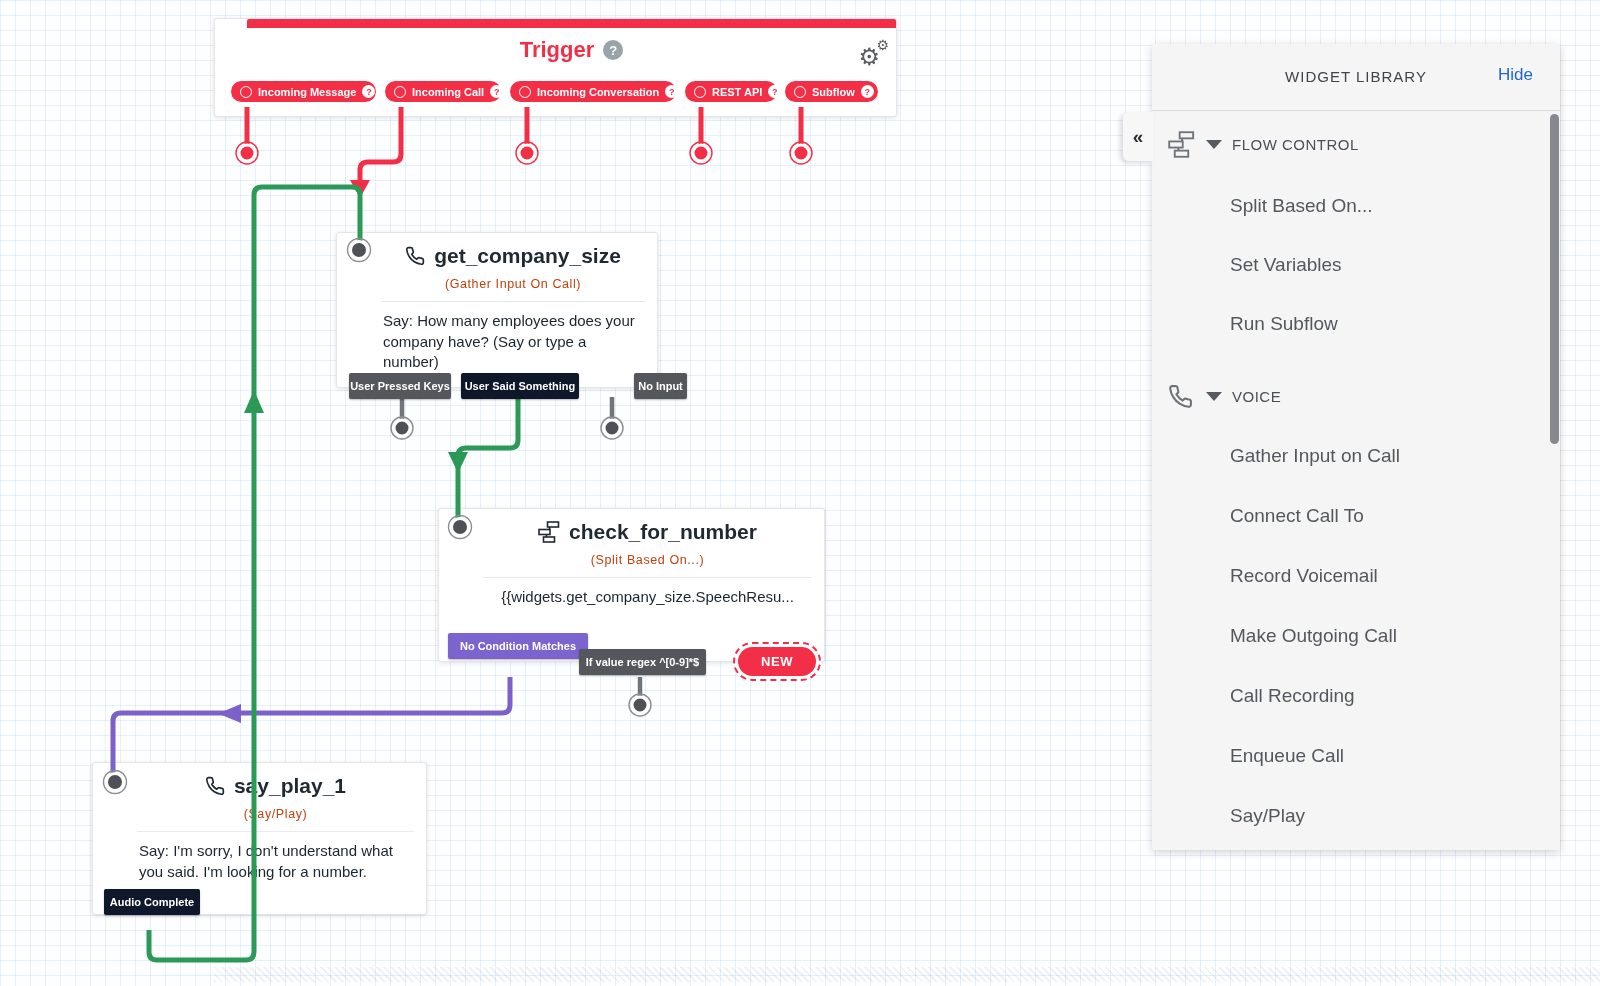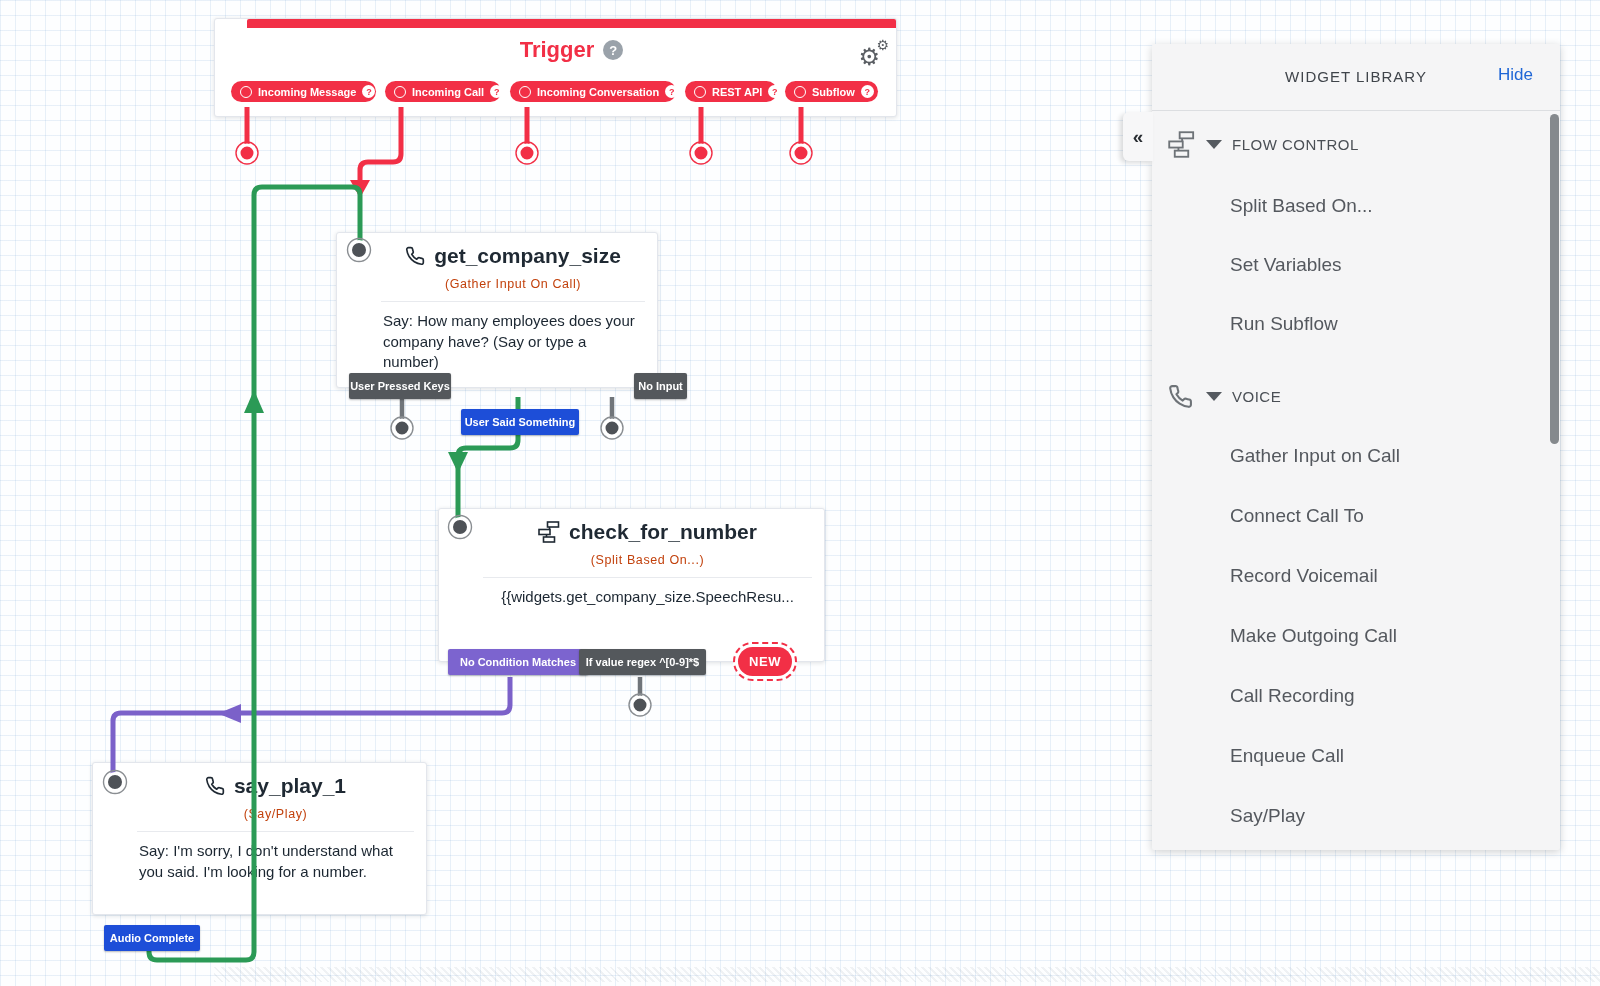--- a/index.html
+++ b/index.html
@@ -29,21 +29,21 @@
   }
   .divider { border-top:1px solid #e8eaee; margin:10px 12px 9px; }
   .widget-body { font-size:15px; color:#1b2631; line-height:1.38; padding:0 14px; }
   .widget-body.center { text-align:center; }
   .tag {
     position:absolute; height:26px; line-height:26px; text-align:center;
     font-size:11px; font-weight:bold; color:#fff; border-radius:2px;
     box-shadow:0 1px 2px rgba(0,0,0,.28); z-index:6; white-space:nowrap;
   }
   .tag.gray   { background:#54585c; }
-  .tag.green  { background:#1d4ed8;margin-top:36px; }
+  .tag.green  { background:#0f172a; }
   .tag.purple { background:#7c64cf; }
 
   
   .trigger-bar { height:9px; background:#f22f46; border-radius:2px 2px 0 0; }
   .trigger-title-row {
     display:flex; align-items:center; justify-content:center; gap:9px;
     margin-top:9px; font-size:22px; font-weight:bold; color:#f22f46;
   }
   .help-badge {
     width:20px; height:20px; border-radius:50%; background:#9aa2aa;
@@ -65,21 +65,21 @@
     margin-left:auto; flex:none;
   }
   .pill-label { white-space:nowrap; }
 
   
   .new-btn {
     position:absolute; z-index:6;
     border:2px dashed #f22f46; border-radius:22px; padding:3px; background:#fff;
   }
   .new-btn-inner {
-    width:54px; height:29px; background:#f22f46; border-radius:15px;
+    width:78px; height:29px; background:#f22f46; border-radius:15px;
     color:#fff; font-size:13px; font-weight:bold; letter-spacing:.5px;
     display:flex; align-items:center; justify-content:center;
   }
 
   
   svg.connectors { position:absolute; left:0; top:0; z-index:5; pointer-events:none; }
 
   
   .panel {
     position:absolute; left:1152px; top:44px; width:408px; height:806px;
@@ -184,21 +184,21 @@
         <rect x="9.5" y="1" width="11" height="5"></rect>
         <rect x="1" y="8.5" width="11" height="5"></rect>
         <rect x="5.5" y="16" width="11" height="5"></rect>
         <path d="M11.5 6v2.5 M8.5 13.5V16"></path>
       </svg>
     <span>check_for_number</span>
   </div>
   <div class="widget-sub">(Split Based On...)</div>
   <div class="divider"></div>
   <div class="widget-body center">{{widgets.get_company_size.SpeechResu...</div>
-  <div class="tag purple" style="left:9px;   top:140px; width:140px;">No Condition Matches</div>
+  <div class="tag purple" style="left:9px;   top:124px; width:140px;">No Condition Matches</div>
   <div class="tag gray" style="left:140px; top:140px; width:127px;">If value regex ^[0-9]*$</div>
   <div class="new-btn" style="left:294px; top:133px;">
     <div class="new-btn-inner">NEW</div>
   </div>
 </div>
 
 <div class="widget" style="left:92px; top:762px; width:335px; height:153px;">
   <div class="widget-title">
     <svg class="icon-svg" width="20" height="20" viewBox="0 0 24 24" fill="none" stroke="#1f2933" stroke-width="2" stroke-linecap="round" stroke-linejoin="round">
         <path d="M22 16.92v3a2 2 0 0 1-2.18 2 19.79 19.79 0 0 1-8.63-3.07 19.5 19.5 0 0 1-6-6 19.79 19.79 0 0 1-3.07-8.67A2 2 0 0 1 4.11 2h3a2 2 0 0 1 2 1.72 12.84 12.84 0 0 0 .7 2.81 2 2 0 0 1-.45 2.11L8.09 9.91a16 16 0 0 0 6 6l1.27-1.27a2 2 0 0 1 2.11-.45 12.84 12.84 0 0 0 2.81.7A2 2 0 0 1 22 16.92z"></path>

